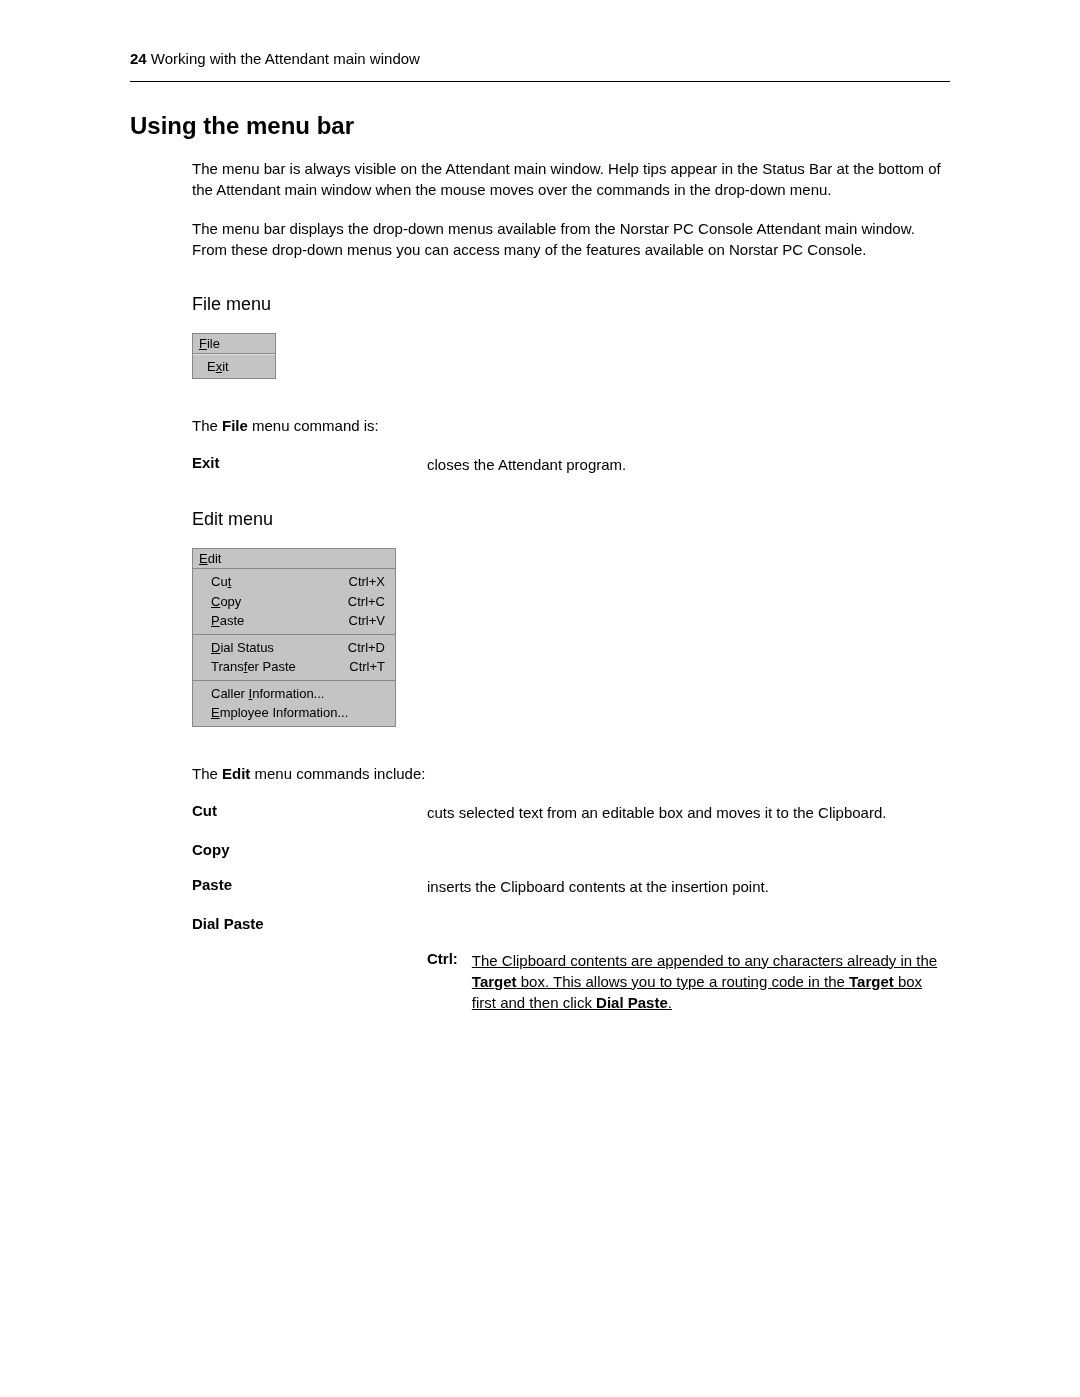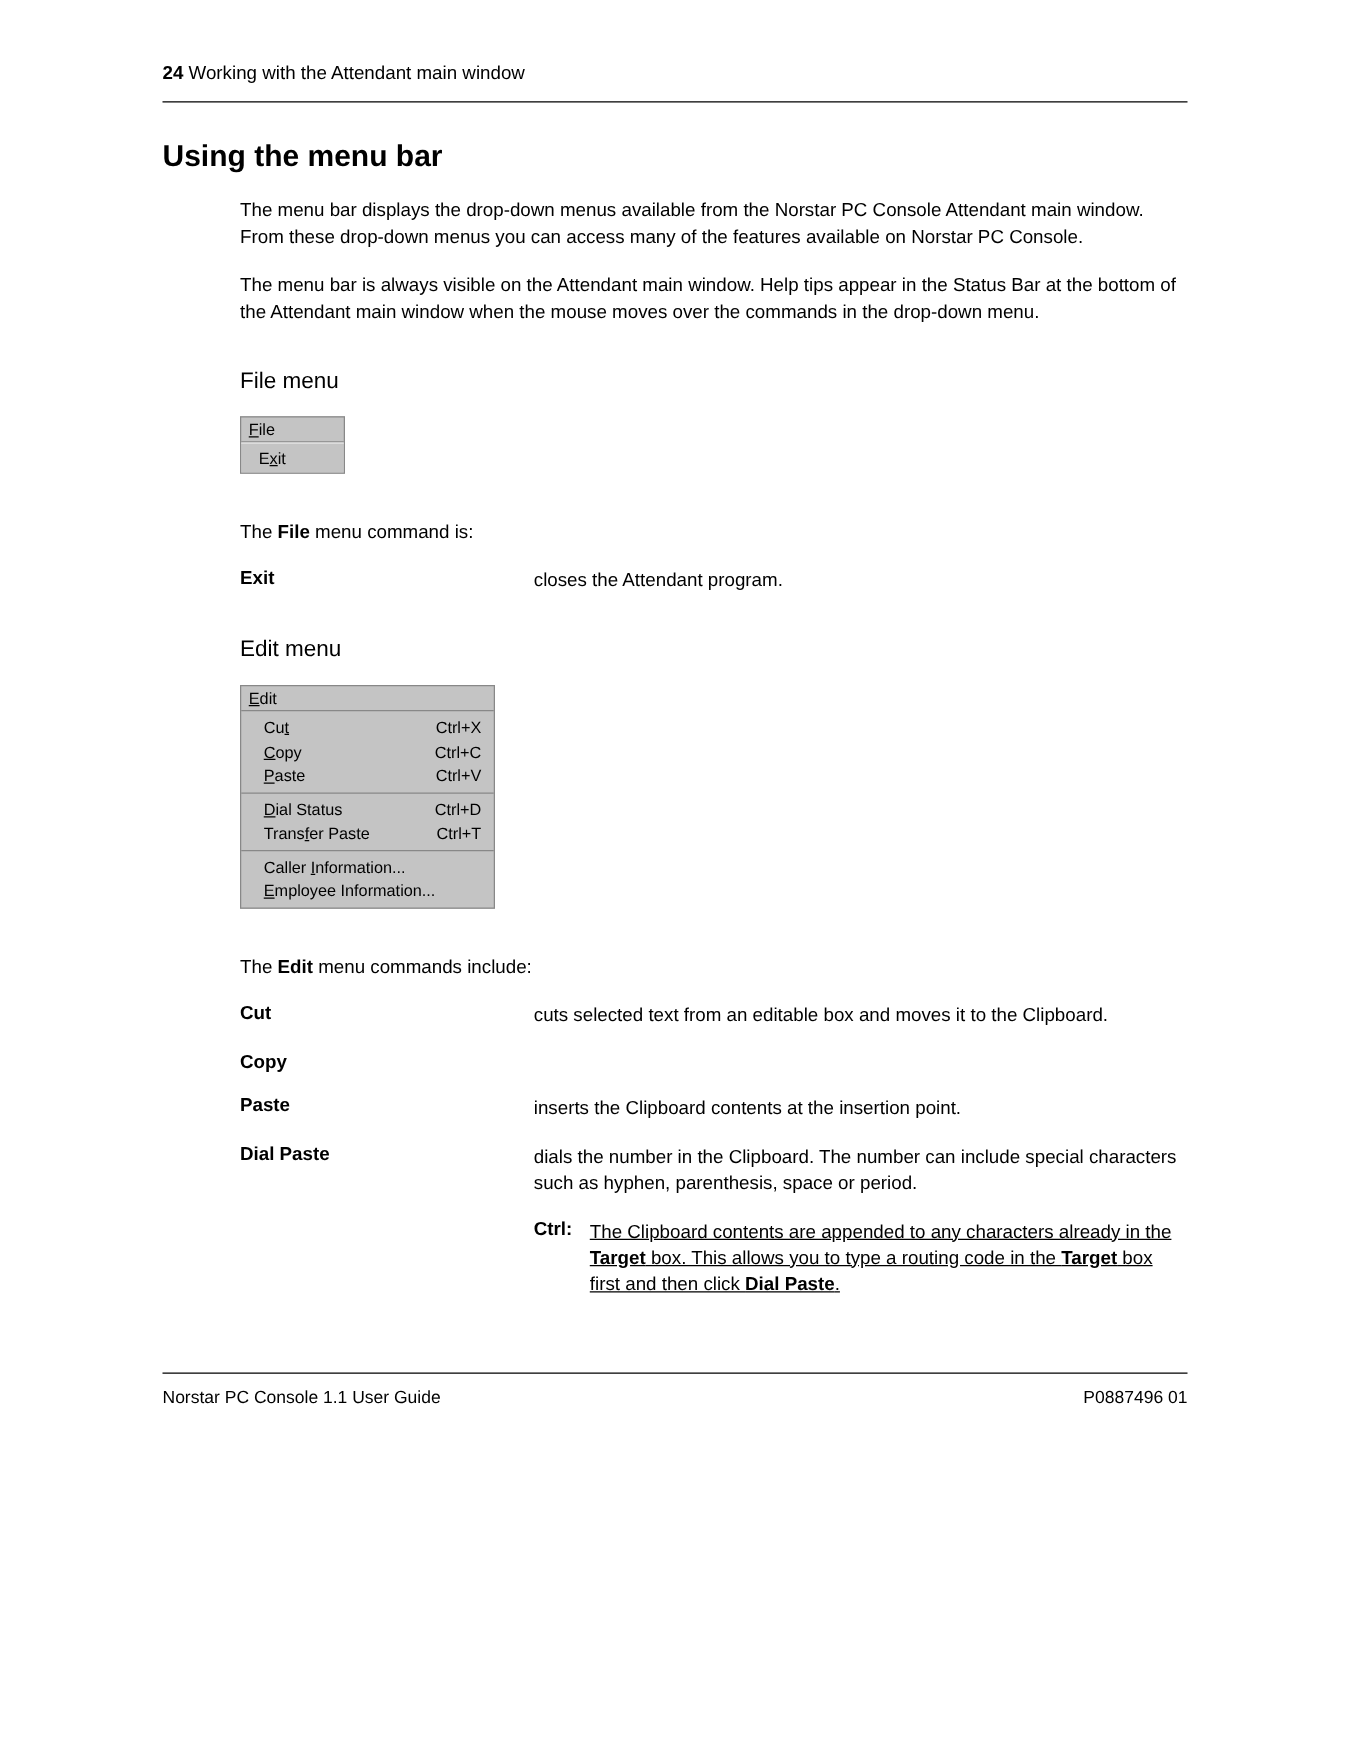--- a/index.html
+++ b/index.html
@@ -124,22 +124,22 @@
 <div class="page">
 
   <div class="header">
     <span class="page-num">24</span>
     <span>Working with the Attendant main window</span>
   </div>
 
   <h1 class="section-title">Using the menu bar</h1>
 
   <div class="body-indent">
+    <p>The menu bar is always visible on the Attendant main window. Help tips appear in the Status Bar at the bottom of the Attendant main window when the mouse moves over the commands in the drop-down menu.</p>
     <p>The menu bar displays the drop-down menus available from the Norstar PC Console Attendant main window. From these drop-down menus you can access many of the features available on Norstar PC Console.</p>
-    <p>The menu bar is always visible on the Attendant main window. Help tips appear in the Status Bar at the bottom of the Attendant main window when the mouse moves over the commands in the drop-down menu.</p>
 
     <h2 class="subsection-title">File menu</h2>
 
     <div class="file-menu">
       <div class="menu-title">
         <span class="ul-letter">F</span><span>ile</span>
       </div>
       <div class="menu-item">
         <span>E</span><span class="ul-letter">x</span><span>it</span>
       </div>
@@ -207,31 +207,26 @@
         </div>
         <div class="cmd-row">
           <div class="cmd-label">Copy</div>
         </div>
         <div class="cmd-row">
           <div class="cmd-label">Paste</div>
           <div class="cmd-desc">inserts the Clipboard contents at the insertion point.</div>
         </div>
         <div class="cmd-row">
           <div class="cmd-label">Dial Paste</div>
-          <div class="cmd-desc">dials the number in the Clipboard. The number can include special characters such as hyphen, parenthesis, space or period.</div>
         </div>
       </div>
 
     <div class="note-row">
       <div class="note-label">Ctrl:</div>
       <div class="note-body">
         <span>The Clipboard contents are appended to any characters already in the </span><strong>Target</strong><span> box. This allows you to type a routing code in the </span><strong>Target</strong><span> box first and then click </span><strong>Dial Paste</strong><span>.</span>
       </div>
     </div>
 
   </div>
 
-  <div class="footer">
-    <span>Norstar PC Console 1.1 User Guide</span>
-    <span>P0887496 01</span>
-  </div>
 
 </div>
 
 </body></html>

